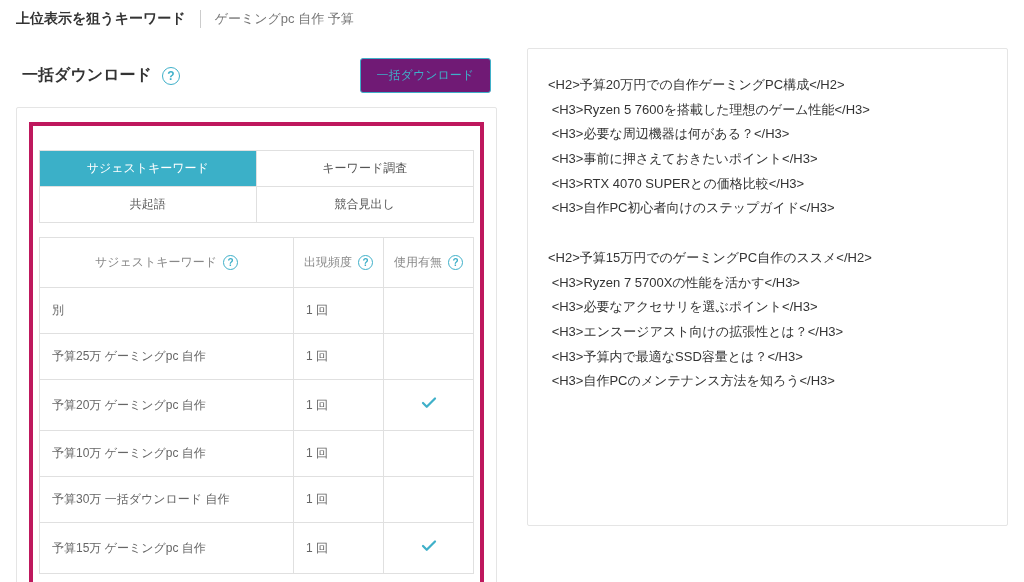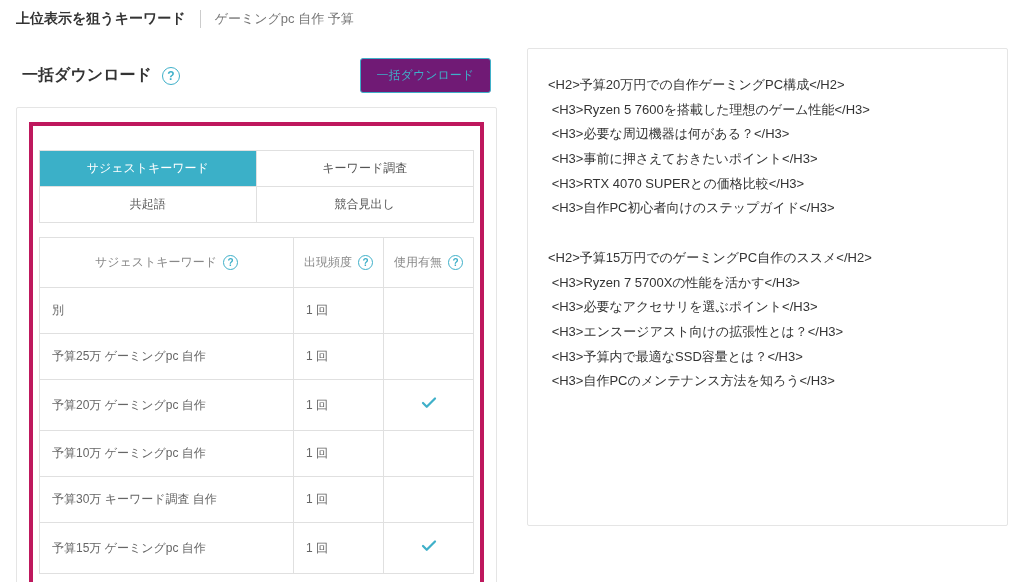--- a/index.html
+++ b/index.html
@@ -231,21 +231,21 @@
                 <td class="check"><span class="check-mark"><svg viewBox="0 0 24 24" fill="none" stroke="#3fb0c9" stroke-width="3" stroke-linecap="round" stroke-linejoin="round">
                       <polyline points="20 6 9 17 4 12"></polyline>
                     </svg></span></td>
               </tr>
               <tr>
                 <td>予算10万 ゲーミングpc 自作</td>
                 <td class="freq">1 回</td>
                 <td class="check"></td>
               </tr>
               <tr>
-                <td>予算30万 キーワード調査 自作</td>
+                <td>予算30万 一括ダウンロード 自作</td>
                 <td class="freq">1 回</td>
                 <td class="check"></td>
               </tr>
               <tr>
                 <td>予算15万 ゲーミングpc 自作</td>
                 <td class="freq">1 回</td>
                 <td class="check"><span class="check-mark"><svg viewBox="0 0 24 24" fill="none" stroke="#3fb0c9" stroke-width="3" stroke-linecap="round" stroke-linejoin="round">
                       <polyline points="20 6 9 17 4 12"></polyline>
                     </svg></span></td>
               </tr>

